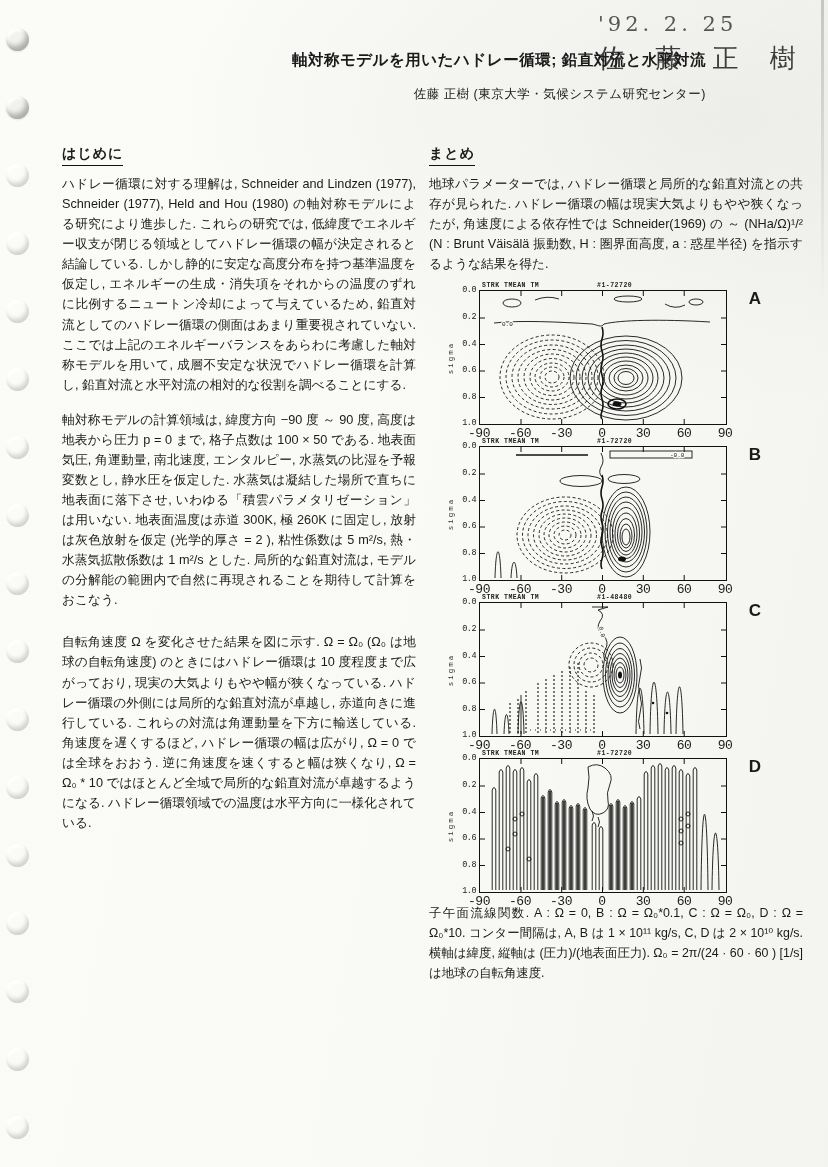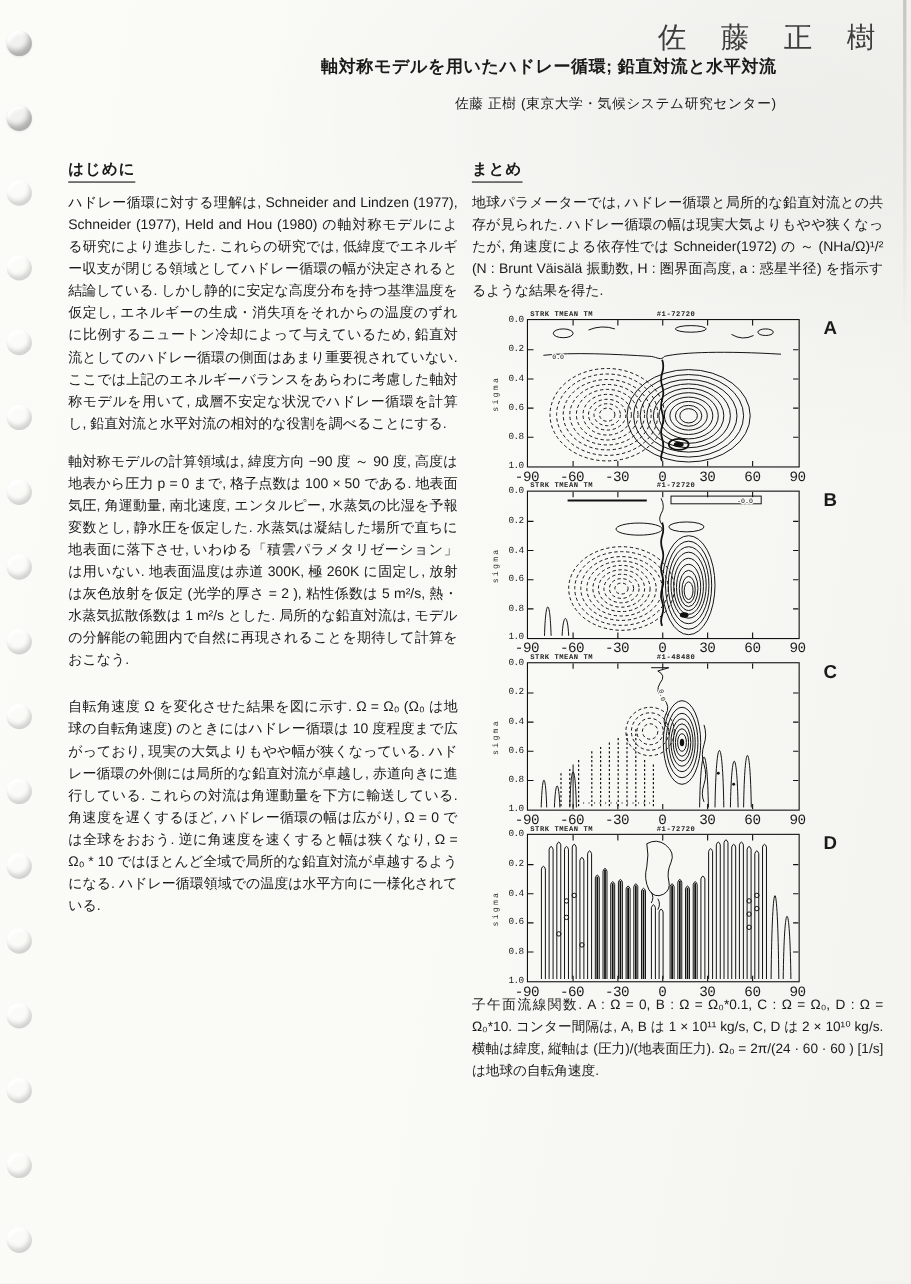--- a/index.html
+++ b/index.html
@@ -92,38 +92,39 @@
   <div class="binder-hole" style="top:776px"></div>
   <div class="binder-hole" style="top:844px"></div>
   <div class="binder-hole" style="top:912px"></div>
   <div class="binder-hole" style="top:980px"></div>
   <div class="binder-hole" style="top:1048px"></div>
   <div class="binder-hole" style="top:1116px"></div>
 
   <div class="edge-artifact"></div>
 
   <div class="stamp">
+    <div class="stamp-date">'92. 2. 25</div>
     <div class="stamp-name">佐 藤 正 樹</div>
   </div>
 
   <div class="doc-header">
     <div class="doc-title">軸対称モデルを用いたハドレー循環; 鉛直対流と水平対流</div>
     <div class="doc-author">佐藤 正樹 (東京大学・気候システム研究センター)</div>
   </div>
 
   <div class="col col-left">
     <div><span class="sec-heading">はじめに</span></div>
     <p>ハドレー循環に対する理解は, Schneider and Lindzen (1977), Schneider (1977), Held and Hou (1980) の軸対称モデルによる研究により進歩した. これらの研究では, 低緯度でエネルギー収支が閉じる領域としてハドレー循環の幅が決定されると結論している. しかし静的に安定な高度分布を持つ基準温度を仮定し, エネルギーの生成・消失項をそれからの温度のずれに比例するニュートン冷却によって与えているため, 鉛直対流としてのハドレー循環の側面はあまり重要視されていない. ここでは上記のエネルギーバランスをあらわに考慮した軸対称モデルを用いて, 成層不安定な状況でハドレー循環を計算し, 鉛直対流と水平対流の相対的な役割を調べることにする.</p>
     <p>軸対称モデルの計算領域は, 緯度方向 −90 度 ～ 90 度, 高度は地表から圧力 p = 0 まで, 格子点数は 100 × 50 である. 地表面気圧, 角運動量, 南北速度, エンタルピー, 水蒸気の比湿を予報変数とし, 静水圧を仮定した. 水蒸気は凝結した場所で直ちに地表面に落下させ, いわゆる「積雲パラメタリゼーション」は用いない. 地表面温度は赤道 300K, 極 260K に固定し, 放射は灰色放射を仮定 (光学的厚さ = 2 ), 粘性係数は 5 m²/s, 熱・水蒸気拡散係数は 1 m²/s とした. 局所的な鉛直対流は, モデルの分解能の範囲内で自然に再現されることを期待して計算をおこなう.</p>
     <p style="margin-top:22px">自転角速度 Ω を変化させた結果を図に示す. Ω = Ω₀ (Ω₀ は地球の自転角速度) のときにはハドレー循環は 10 度程度まで広がっており, 現実の大気よりもやや幅が狭くなっている. ハドレー循環の外側には局所的な鉛直対流が卓越し, 赤道向きに進行している. これらの対流は角運動量を下方に輸送している. 角速度を遅くするほど, ハドレー循環の幅は広がり, Ω = 0 では全球をおおう. 逆に角速度を速くすると幅は狭くなり, Ω = Ω₀ * 10 ではほとんど全域で局所的な鉛直対流が卓越するようになる. ハドレー循環領域での温度は水平方向に一様化されている.</p>
   </div>
 
   <div class="col col-right">
     <div><span class="sec-heading">まとめ</span></div>
-    <p style="margin-bottom:6px">地球パラメーターでは, ハドレー循環と局所的な鉛直対流との共存が見られた. ハドレー循環の幅は現実大気よりもやや狭くなったが, 角速度による依存性では Schneider(1972) の ～ (NHa/Ω)¹/² (N : Brunt Väisälä 振動数, H : 圏界面高度, a : 惑星半径) を指示するような結果を得た.</p>
+    <p style="margin-bottom:6px">地球パラメーターでは, ハドレー循環と局所的な鉛直対流との共存が見られた. ハドレー循環の幅は現実大気よりもやや狭くなったが, 角速度による依存性では Schneider(1969) の ～ (NHa/Ω)¹/² (N : Brunt Väisälä 振動数, H : 圏界面高度, a : 惑星半径) を指示するような結果を得た.</p>
 
     <div class="figure">
 
       <div class="panel">
         <div class="panel-header">
           <span class="ph-left">STRK TMEAN TM</span>
           <span class="ph-right">#1-72720</span>
         </div>
         <div class="plot">
           <span class="sigma-label">sigma</span>

